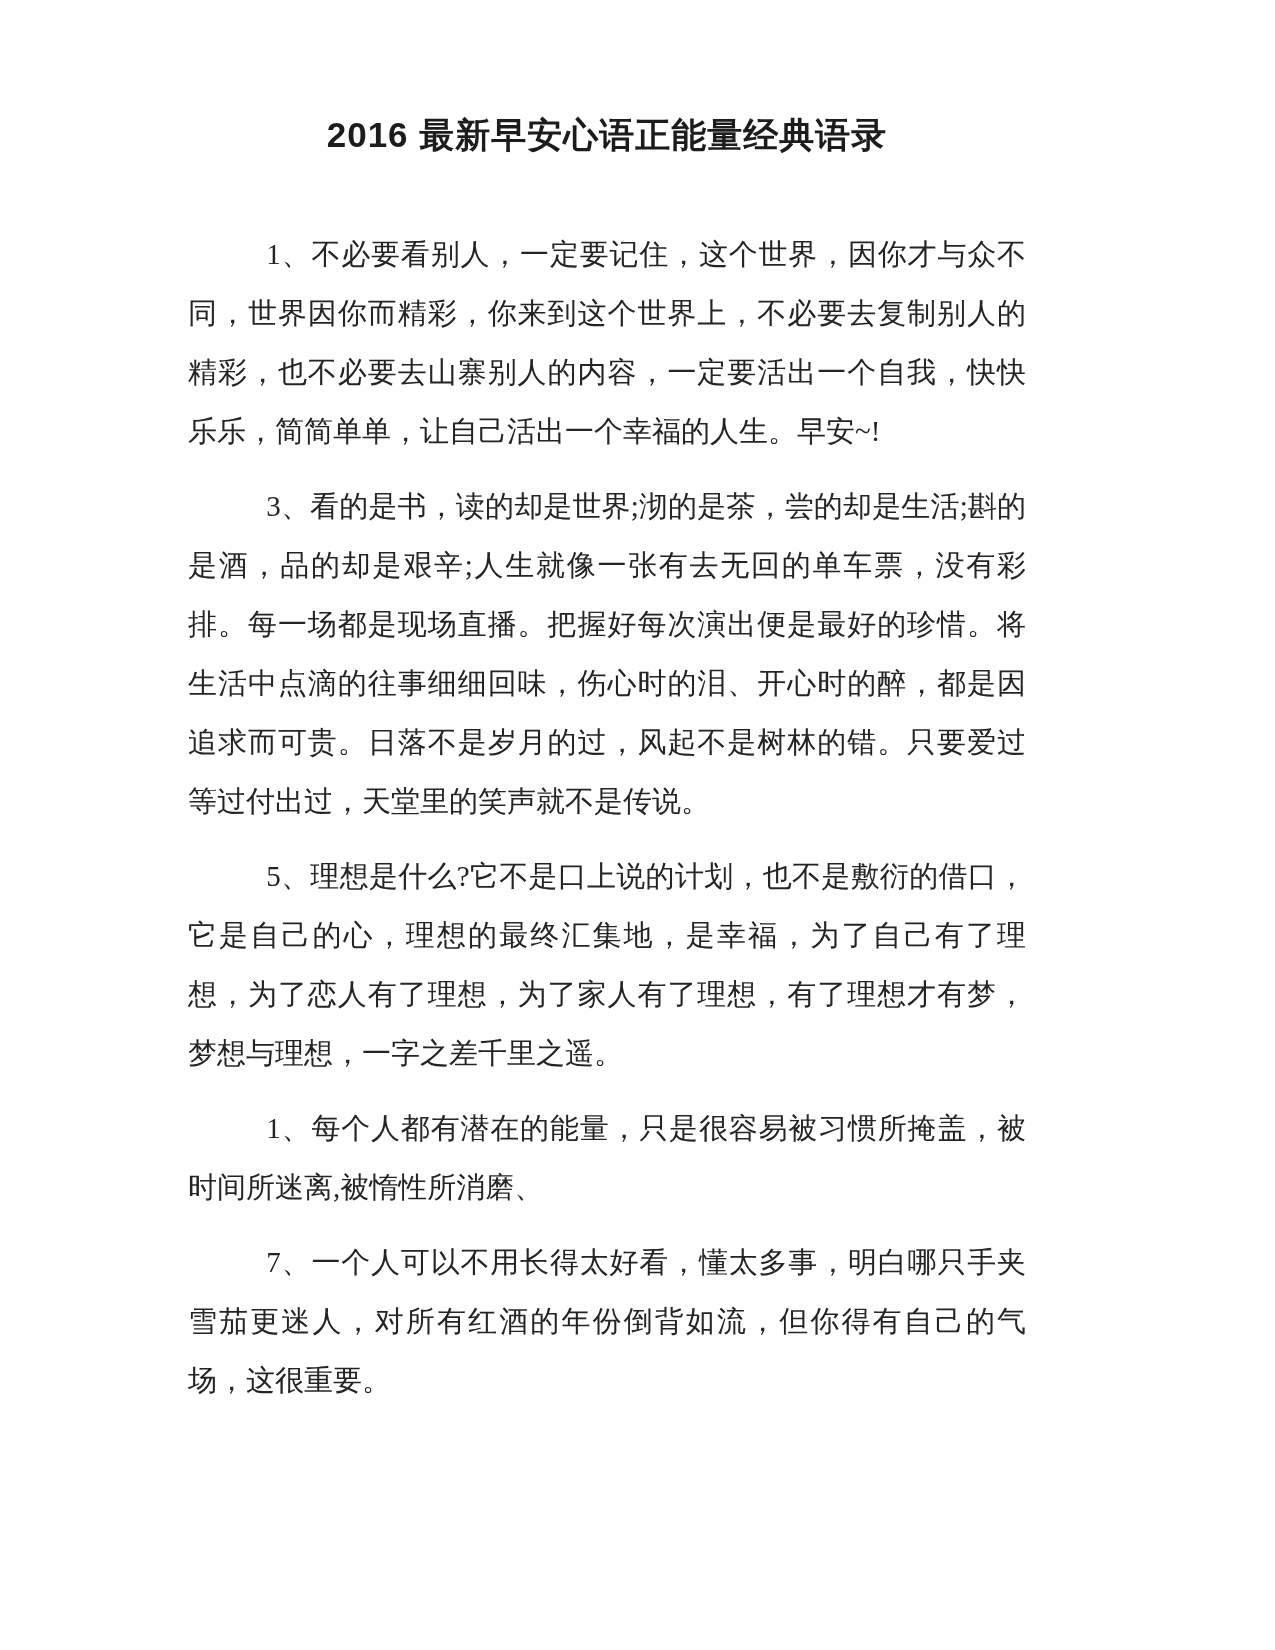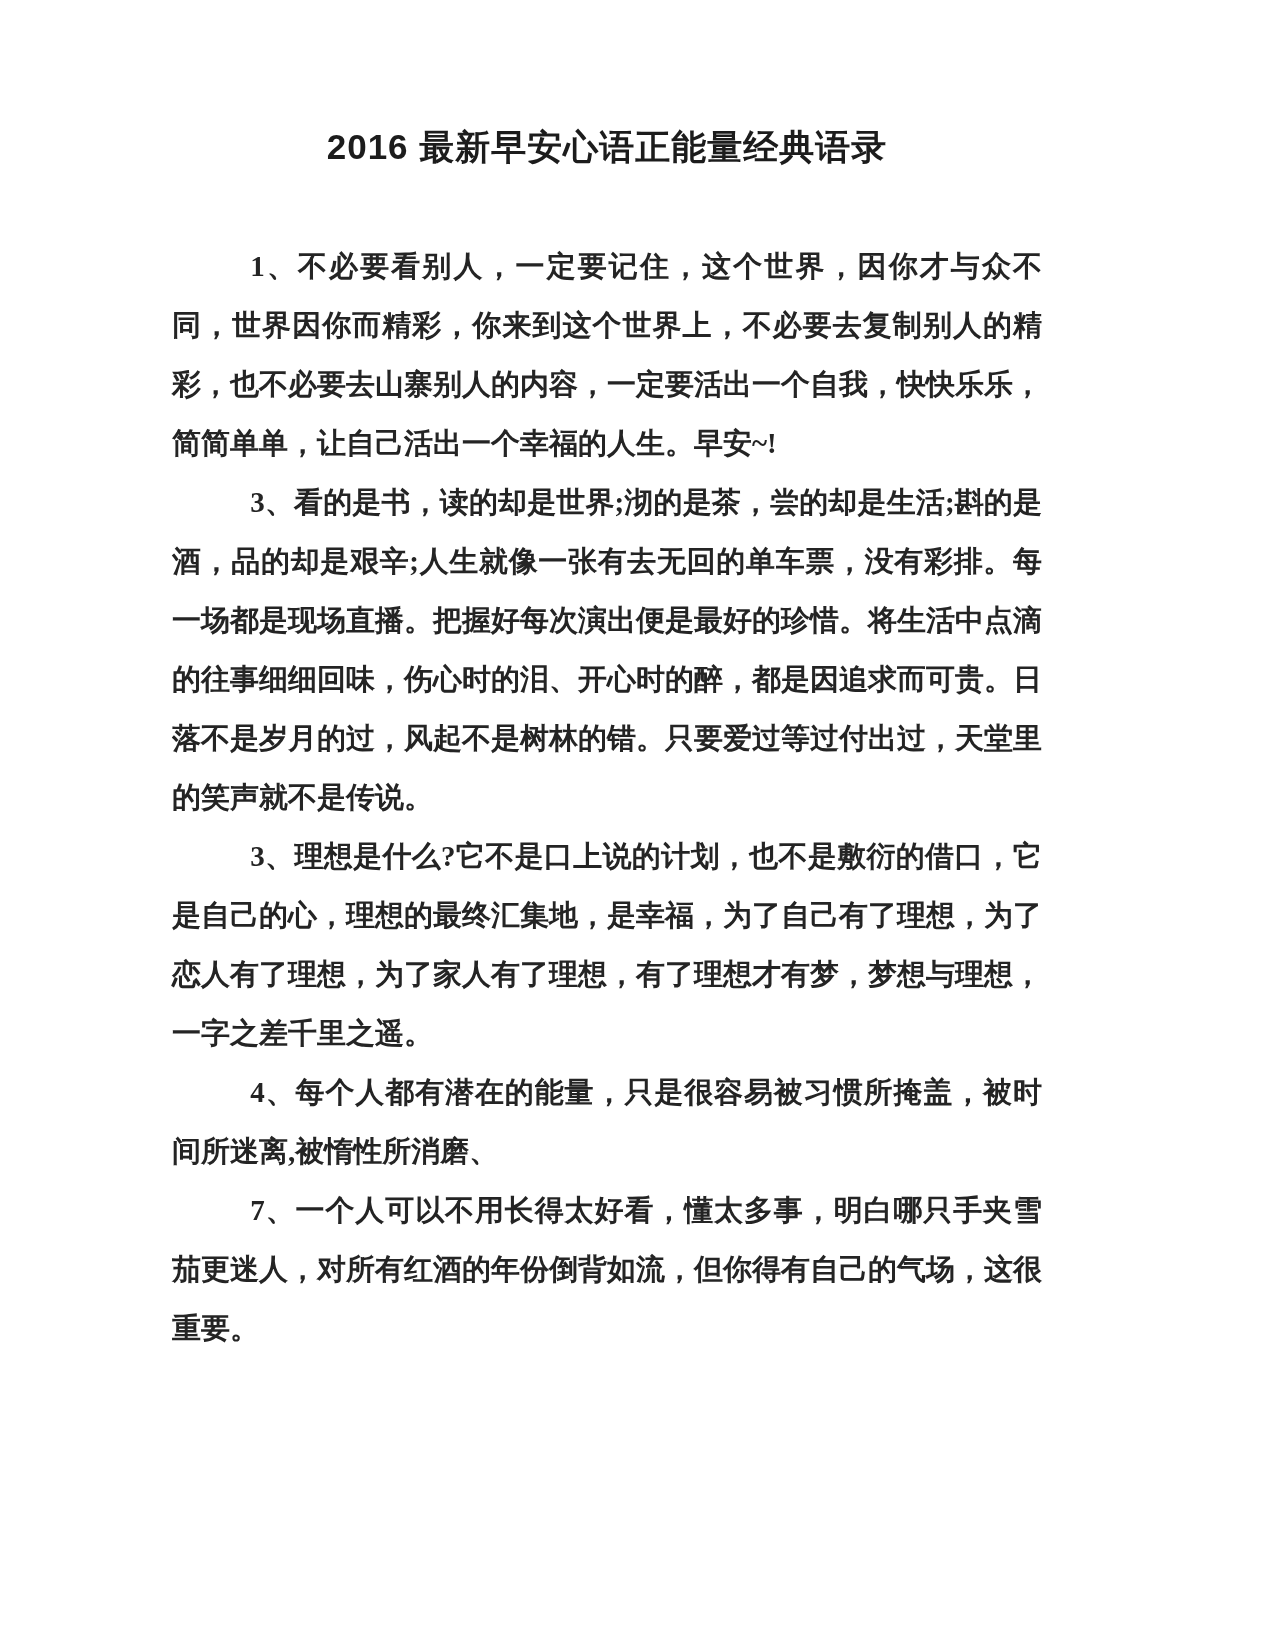--- a/index.html
+++ b/index.html
@@ -9,21 +9,21 @@
   }
   .page {
     position: relative;
     width: 1275px;
     height: 1650px;
     background: #ffffff;
     overflow: hidden;
     color: #1f1f1f;
   }
   .doc-title {
-    margin: 16px;
+    margin: 4px;
     padding-top: 108px;
     margin-left: 172px;
     width: 870px;
     text-align: center;
     font-family: "Liberation Sans", sans-serif;
     font-weight: 700;
     font-size: 35px;
     letter-spacing: 1px;
     color: #1c1c1c;
   }
@@ -32,32 +32,31 @@
     margin-top: 66px;
     width: 870px;
     font-family: "Liberation Serif", serif;
     font-size: 29px;
     line-height: 59px;
     color: #242424;
     text-align: justify;
     text-justify: inter-ideograph;
   }
   .doc-body p {
-    margin: 0;
+    margin: 16px;
     text-indent: 2.7em;
     word-break: break-all;
-    font-weight: bold;
   }
 </style>
 </head>
 <body>
 
 <div class="page">
   <h1 class="doc-title">2016 最新早安心语正能量经典语录</h1>
 
   <div class="doc-body">
     <p>1、不必要看别人，一定要记住，这个世界，因你才与众不同，世界因你而精彩，你来到这个世界上，不必要去复制别人的精彩，也不必要去山寨别人的内容，一定要活出一个自我，快快乐乐，简简单单，让自己活出一个幸福的人生。早安~!</p>
     <p>3、看的是书，读的却是世界;沏的是茶，尝的却是生活;斟的是酒，品的却是艰辛;人生就像一张有去无回的单车票，没有彩排。每一场都是现场直播。把握好每次演出便是最好的珍惜。将生活中点滴的往事细细回味，伤心时的泪、开心时的醉，都是因追求而可贵。日落不是岁月的过，风起不是树林的错。只要爱过等过付出过，天堂里的笑声就不是传说。</p>
-    <p>3、理想是什么?它不是口上说的计划，也不是敷衍的借口，它是自己的心，理想的最终汇集地，是幸福，为了自己有了理想，为了恋人有了理想，为了家人有了理想，有了理想才有梦，梦想与理想，一字之差千里之遥。</p>
-    <p>4、每个人都有潜在的能量，只是很容易被习惯所掩盖，被时间所迷离,被惰性所消磨、</p>
+    <p>5、理想是什么?它不是口上说的计划，也不是敷衍的借口，它是自己的心，理想的最终汇集地，是幸福，为了自己有了理想，为了恋人有了理想，为了家人有了理想，有了理想才有梦，梦想与理想，一字之差千里之遥。</p>
+    <p>1、每个人都有潜在的能量，只是很容易被习惯所掩盖，被时间所迷离,被惰性所消磨、</p>
     <p>7、一个人可以不用长得太好看，懂太多事，明白哪只手夹雪茄更迷人，对所有红酒的年份倒背如流，但你得有自己的气场，这很重要。</p>
   </div>
 </div>
 
 </body></html>

